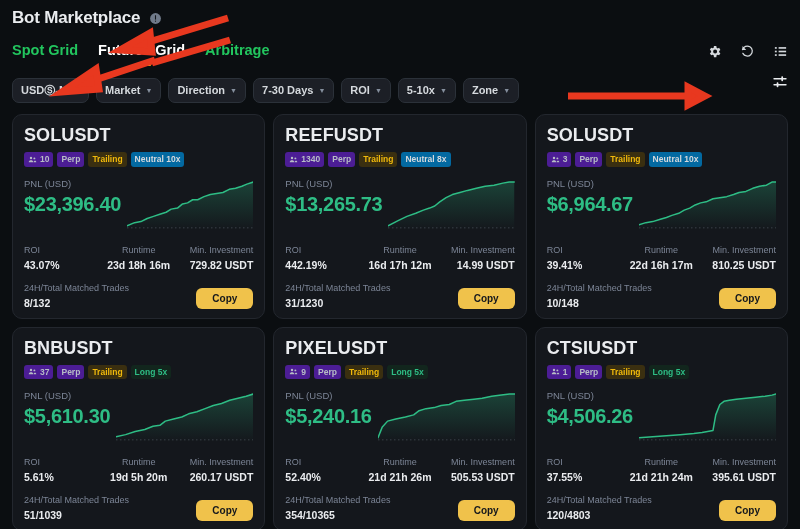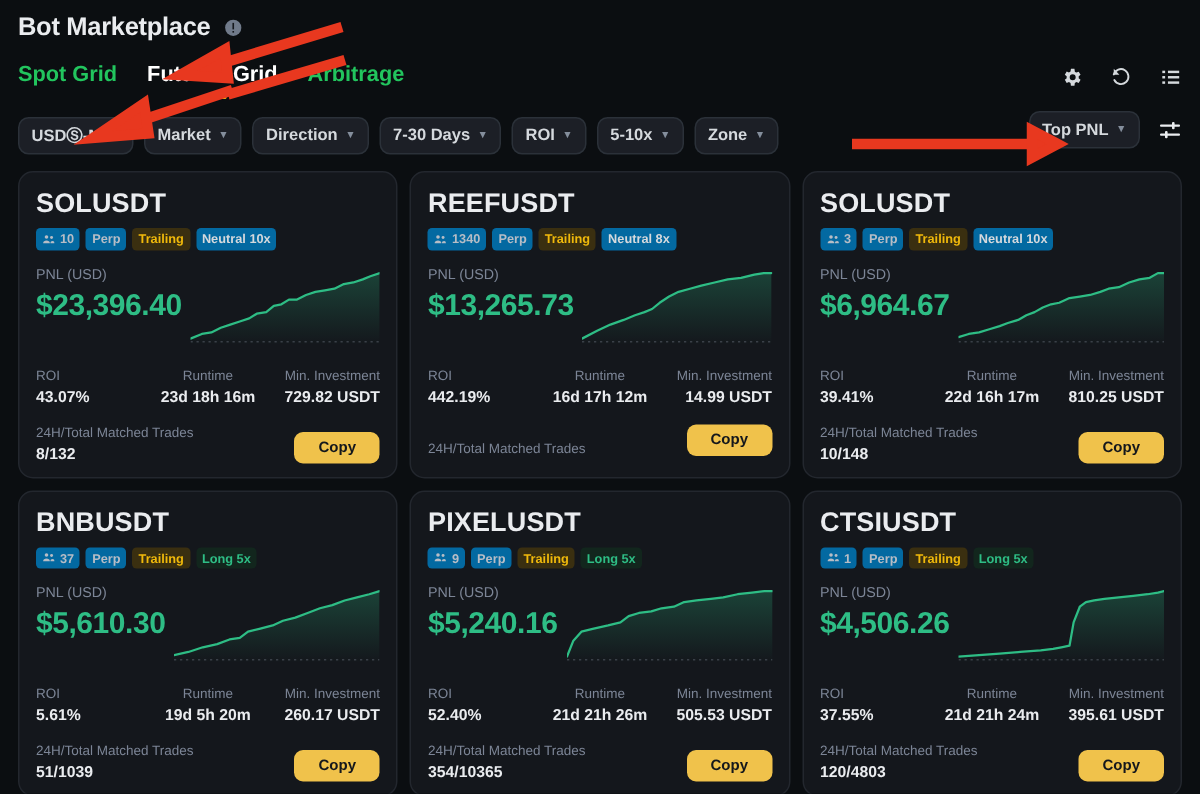--- a/index.html
+++ b/index.html
@@ -46,21 +46,21 @@
     gap: 8px; padding: 8px 12px 10px 12px;
   }
   .card {
     background: #14171c; border: 1px solid #23272e; border-radius: 10px;
     padding: 10px 11px 9px 11px; position: relative; min-height: 190px;
   }
   .card-symbol { color: #eaecef; font-size: 18px; font-weight: bold; letter-spacing: .1px; }
   .badges { display: flex; align-items: center; gap: 4px; margin-top: 6px; flex-wrap: nowrap; }
   .badge {
     font-size: 8.5px; font-weight: bold; padding: 2px 4px; border-radius: 3px;
-    background: #0369a1; color: #b7bdc6; white-space: nowrap; line-height: 1.25;
+    background: #4c1d95; color: #b7bdc6; white-space: nowrap; line-height: 1.25;
   }
   .badge.users { display: inline-flex; align-items: center; gap: 3px; }
   .badge.trailing { background: #3a2f10; color: #f0b90b; }
   .badge.neutral { background: #0369a1; color: #d5d9dd; }
   .badge.long { background: #12261d; color: #2ebd85; }
 
   .pnl-row { display: flex; align-items: flex-start; margin-top: 11px; }
   .pnl-left { flex: 0 0 auto; }
   .pnl-label { color: #7c8596; font-size: 9.5px; }
   .pnl-value { color: #2ebd85; font-size: 20px; font-weight: bold; margin-top: 4px; letter-spacing: -.3px; }
@@ -157,24 +157,20 @@
     <div class="chip">
       <span>5-10x</span>
       <span class="caret">▼</span>
     </div>
     <div class="chip">
       <span>Zone</span>
       <span class="caret">▼</span>
     </div>
 
     <div class="filters-right">
-      <div class="chip chip-toppnl">
-        <span>Top PNL</span>
-        <span class="caret">▼</span>
-      </div>
       <span class="ticon">
         <svg width="16" height="16" viewBox="0 0 24 24" fill="#eaecef">
             <rect x="2" y="6" width="20" height="2.2" rx="1"></rect>
             <rect x="2" y="15" width="20" height="2.2" rx="1"></rect>
             <rect x="14" y="3.4" width="2.6" height="7.4" rx="1.1"></rect>
             <rect x="7" y="12.4" width="2.6" height="7.4" rx="1.1"></rect>
           </svg>
       </span>
     </div>
   </div>
@@ -284,20 +280,21 @@
           <div class="stat-value">16d 17h 12m</div>
         </div>
         <div class="stat right">
           <div class="stat-label">Min. Investment</div>
           <div class="stat-value">14.99 USDT</div>
         </div>
       </div>
       <div class="foot">
         <div class="foot-left">
           <div class="foot-label">24H/Total Matched Trades</div>
+          <div class="foot-value">31/1230</div>
         </div>
         <button class="copy-btn">Copy</button>
       </div>
     </div>
 
     <div class="card">
       <div class="card-symbol">SOLUSDT</div>
       <div class="badges">
         <span class="badge users">
           <svg width="9" height="9" viewBox="0 0 24 24" fill="#b7bdc6">

